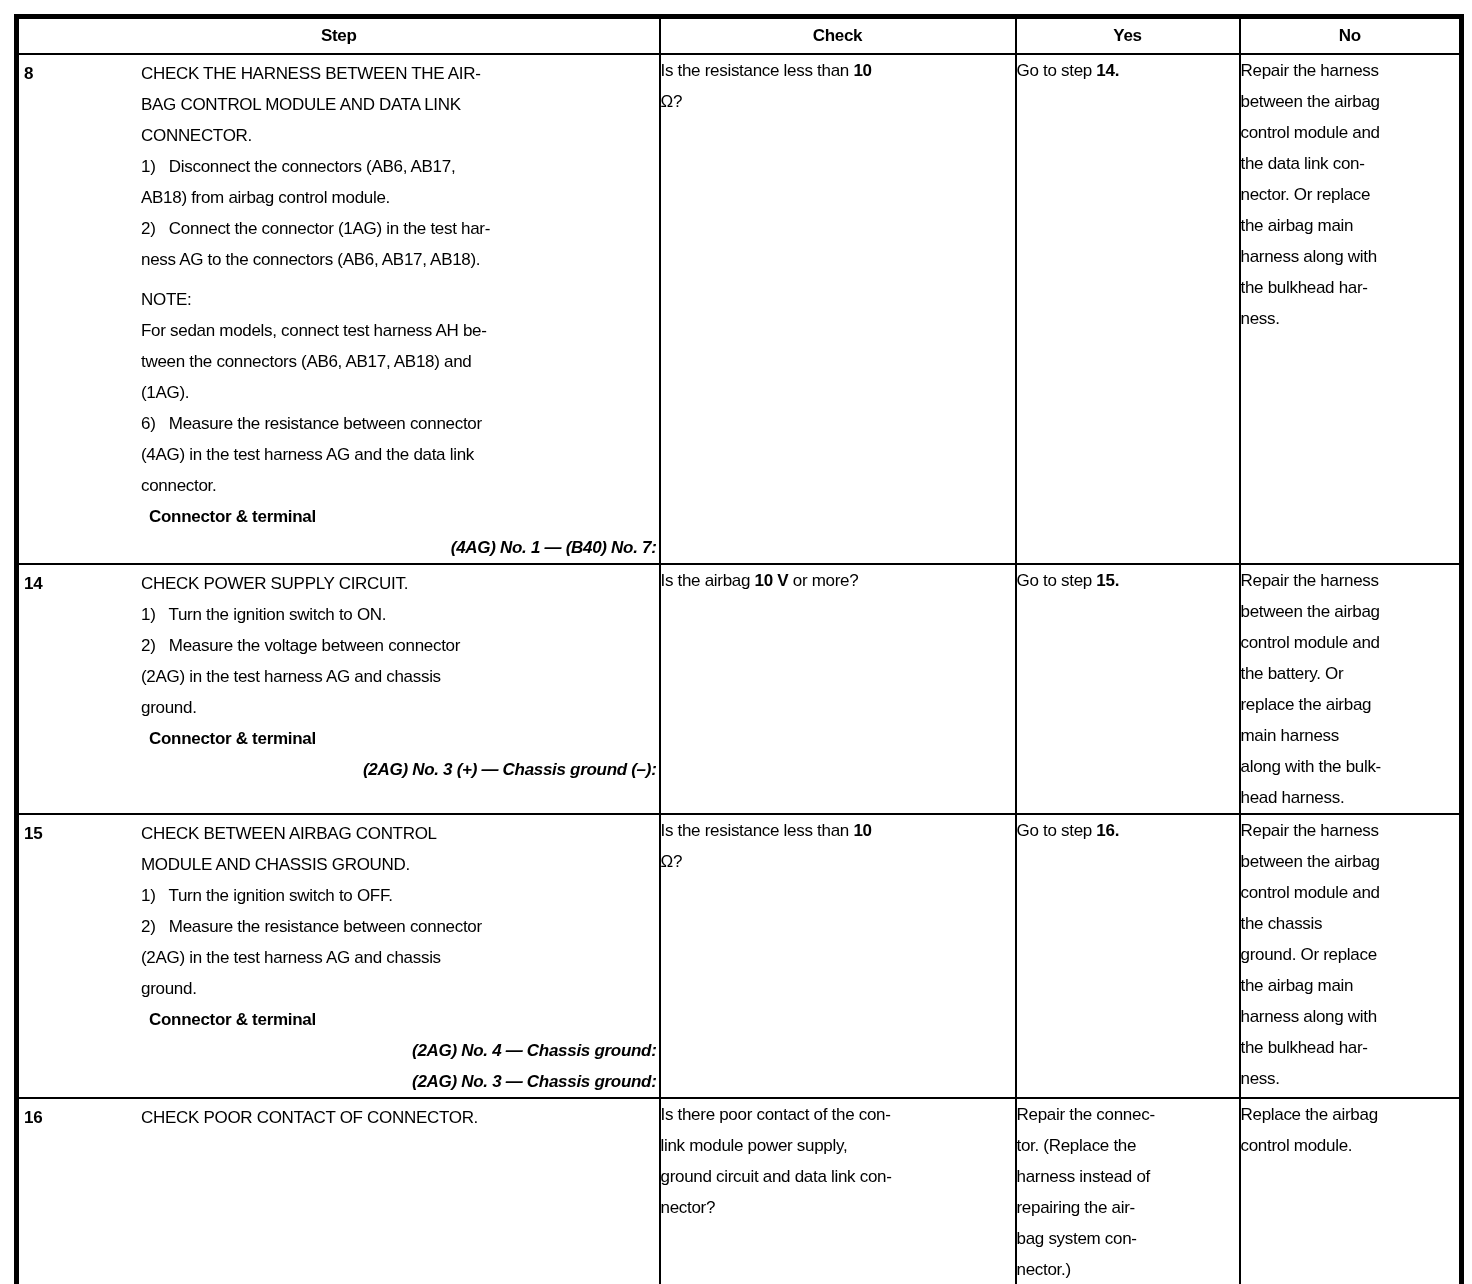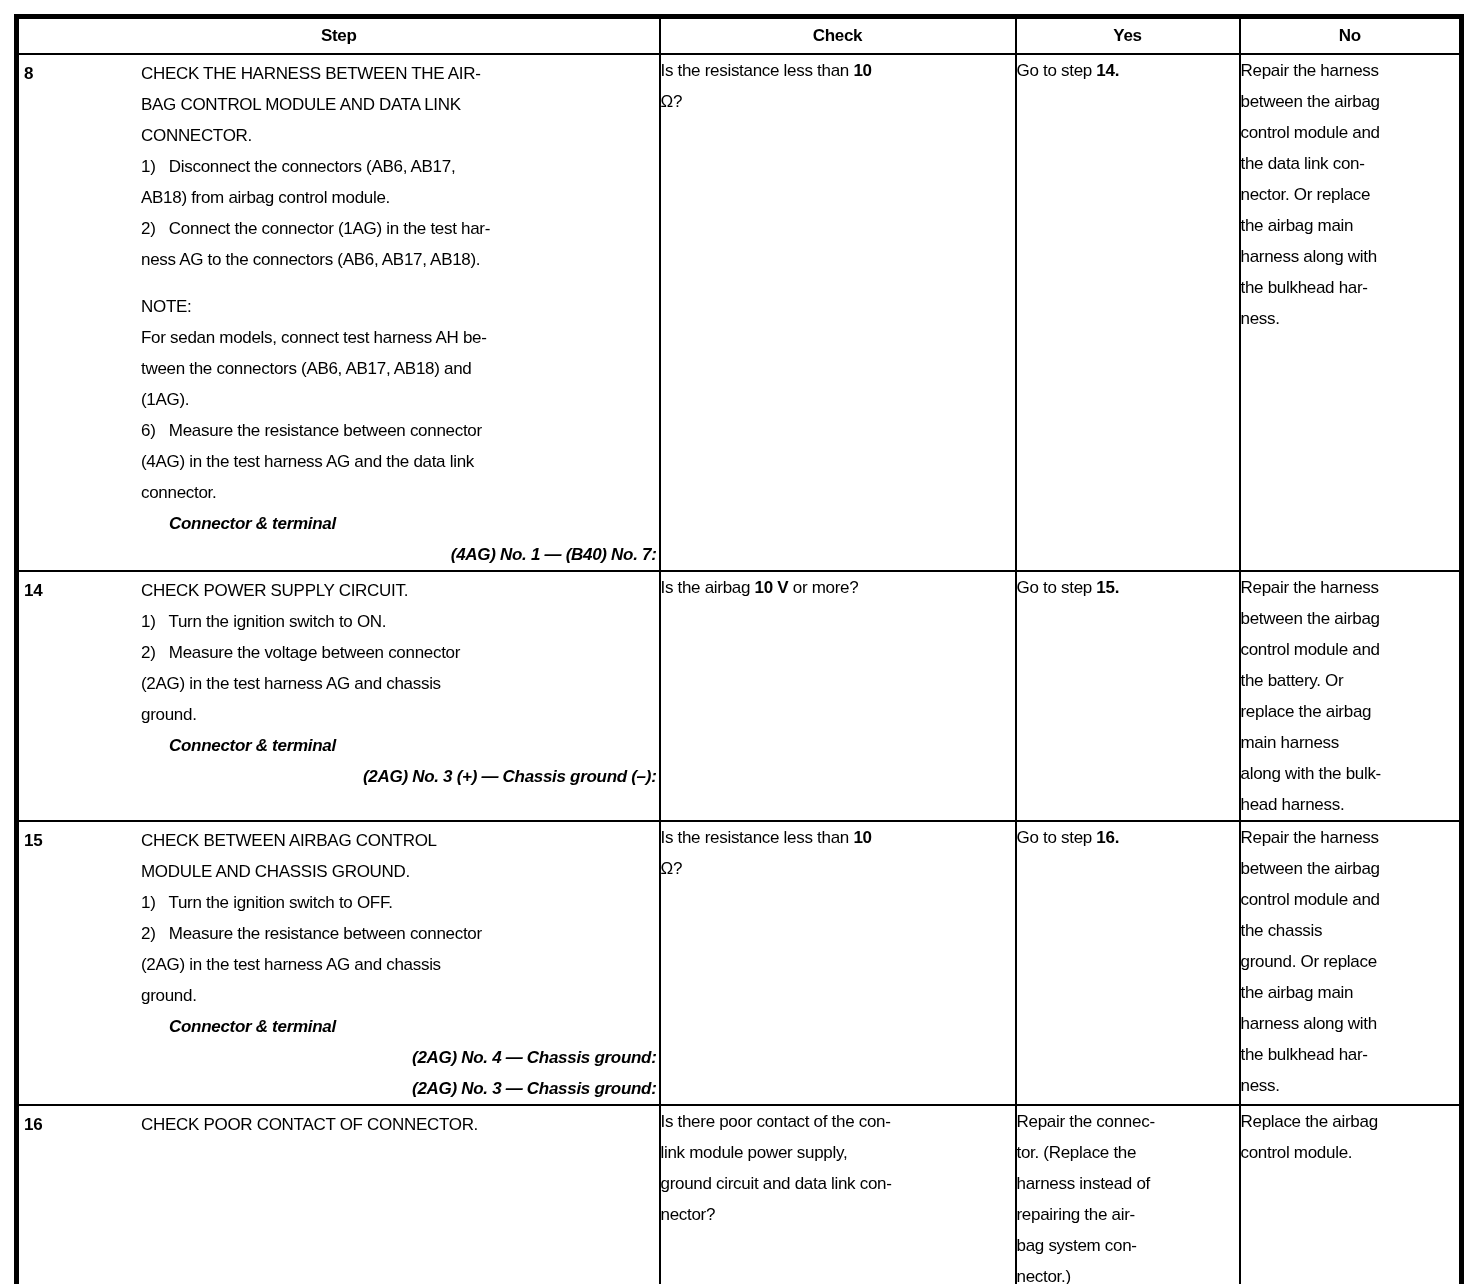--- a/index.html
+++ b/index.html
@@ -46,25 +46,24 @@
     font-weight: bold;
     padding: 3px 0 0 5px;
     box-sizing: border-box;
   }
   .step-content {
     flex: 1 1 auto;
     padding: 3px 2px 0 0;
   }
   .pre { white-space: pre-wrap; }
   .step-title { font-weight: normal; white-space: pre-wrap; }
-  .note-label { margin-top: 16px; white-space: pre-wrap; }
+  .note-label { margin-top: 9px; white-space: pre-wrap; }
   .conn-label {
     font-weight: bold;
-    font-style: italic;
-    margin-left: 28px;
+    margin-left: 8px;
     white-space: pre-wrap;
   }
   .conn-term {
     font-weight: bold;
     font-style: italic;
     margin-left: 37px;
     white-space: pre-wrap;
     text-align: right;
   }
   .check-cell, .yes-cell, .no-cell {

